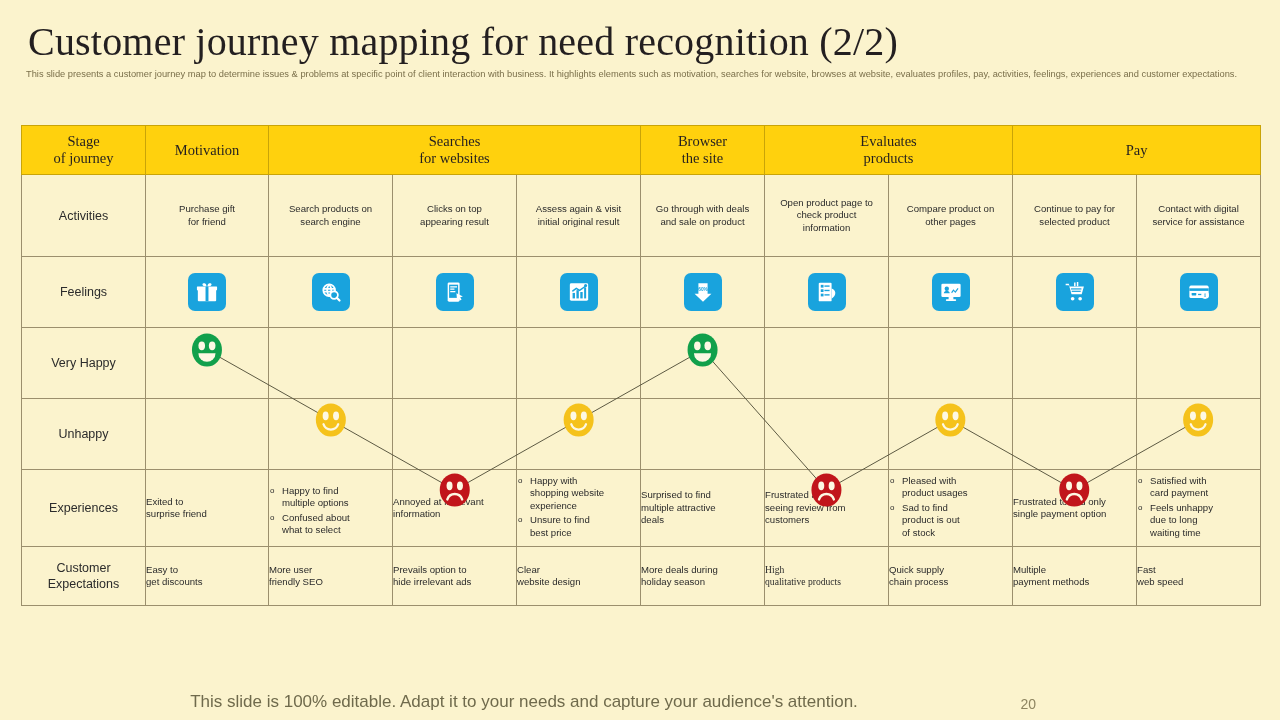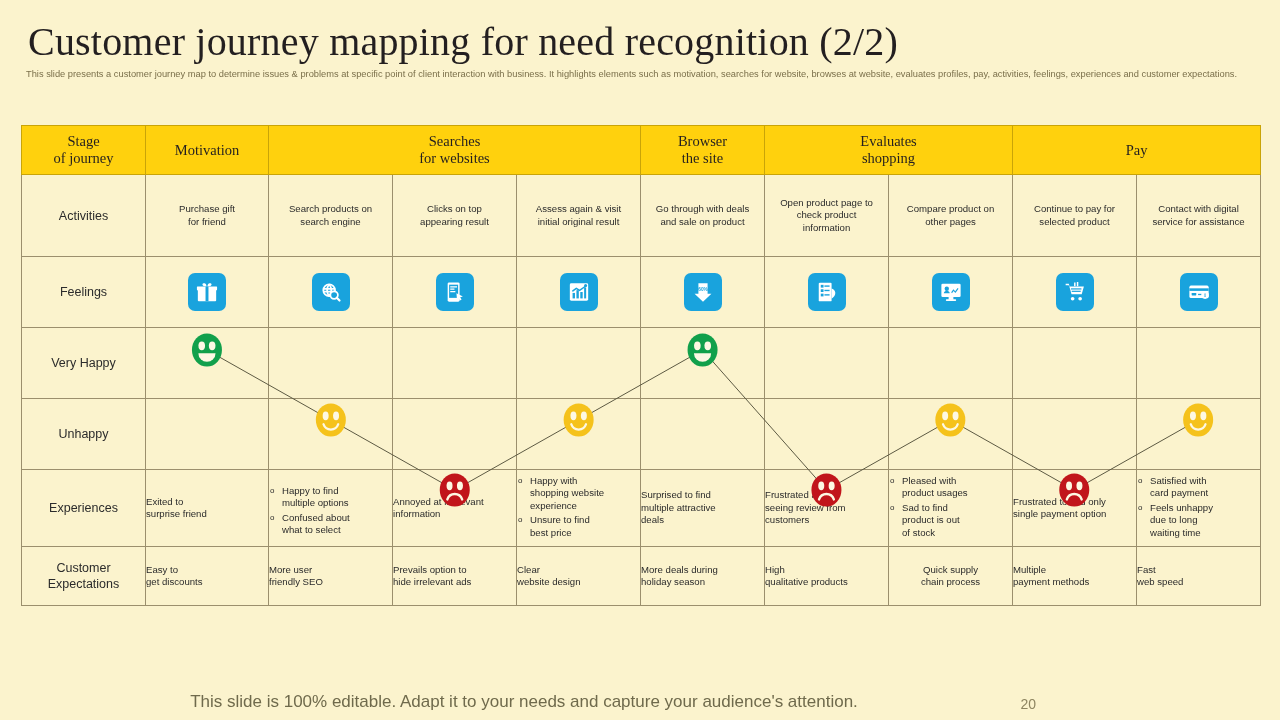--- a/index.html
+++ b/index.html
@@ -131,21 +131,21 @@
         <td colspan="3">
           <div>Searches</div>
           <div>for websites</div>
         </td>
         <td>
           <div>Browser</div>
           <div>the site</div>
         </td>
         <td colspan="2">
           <div>Evaluates</div>
-          <div>shopping</div>
+          <div>products</div>
         </td>
         <td colspan="2">
           <div>Pay</div>
         </td>
       </tr>
 
       <tr class="r-activities">
         <td class="rowlabel">Activities</td>
         <td class="cell center" style="white-space: pre-line;">Purchase gift
 for friend</td>
@@ -367,23 +367,23 @@
         <td class="cell" style="white-space: pre-line;">Easy to
 get discounts</td>
         <td class="cell" style="white-space: pre-line;">More user
 friendly SEO</td>
         <td class="cell" style="white-space: pre-line;">Prevails option to
 hide irrelevant ads</td>
         <td class="cell" style="white-space: pre-line;">Clear
 website design</td>
         <td class="cell" style="white-space: pre-line;">More deals during
 holiday season</td>
-        <td class="cell" style="white-space: pre-line;">High
+        <td class="cell" style="white-space: pre-line; font-family: Liberation Serif, serif;">High
 qualitative products</td>
-        <td class="cell" style="white-space: pre-line; text-align: center;">Quick supply
+        <td class="cell" style="white-space: pre-line;">Quick supply
 chain process</td>
         <td class="cell" style="white-space: pre-line;">Multiple
 payment methods</td>
         <td class="cell" style="white-space: pre-line;">Fast
 web speed</td>
       </tr>
     </tbody>
   </table>
 
   <svg class="moodlayer" id="mood-layer">

